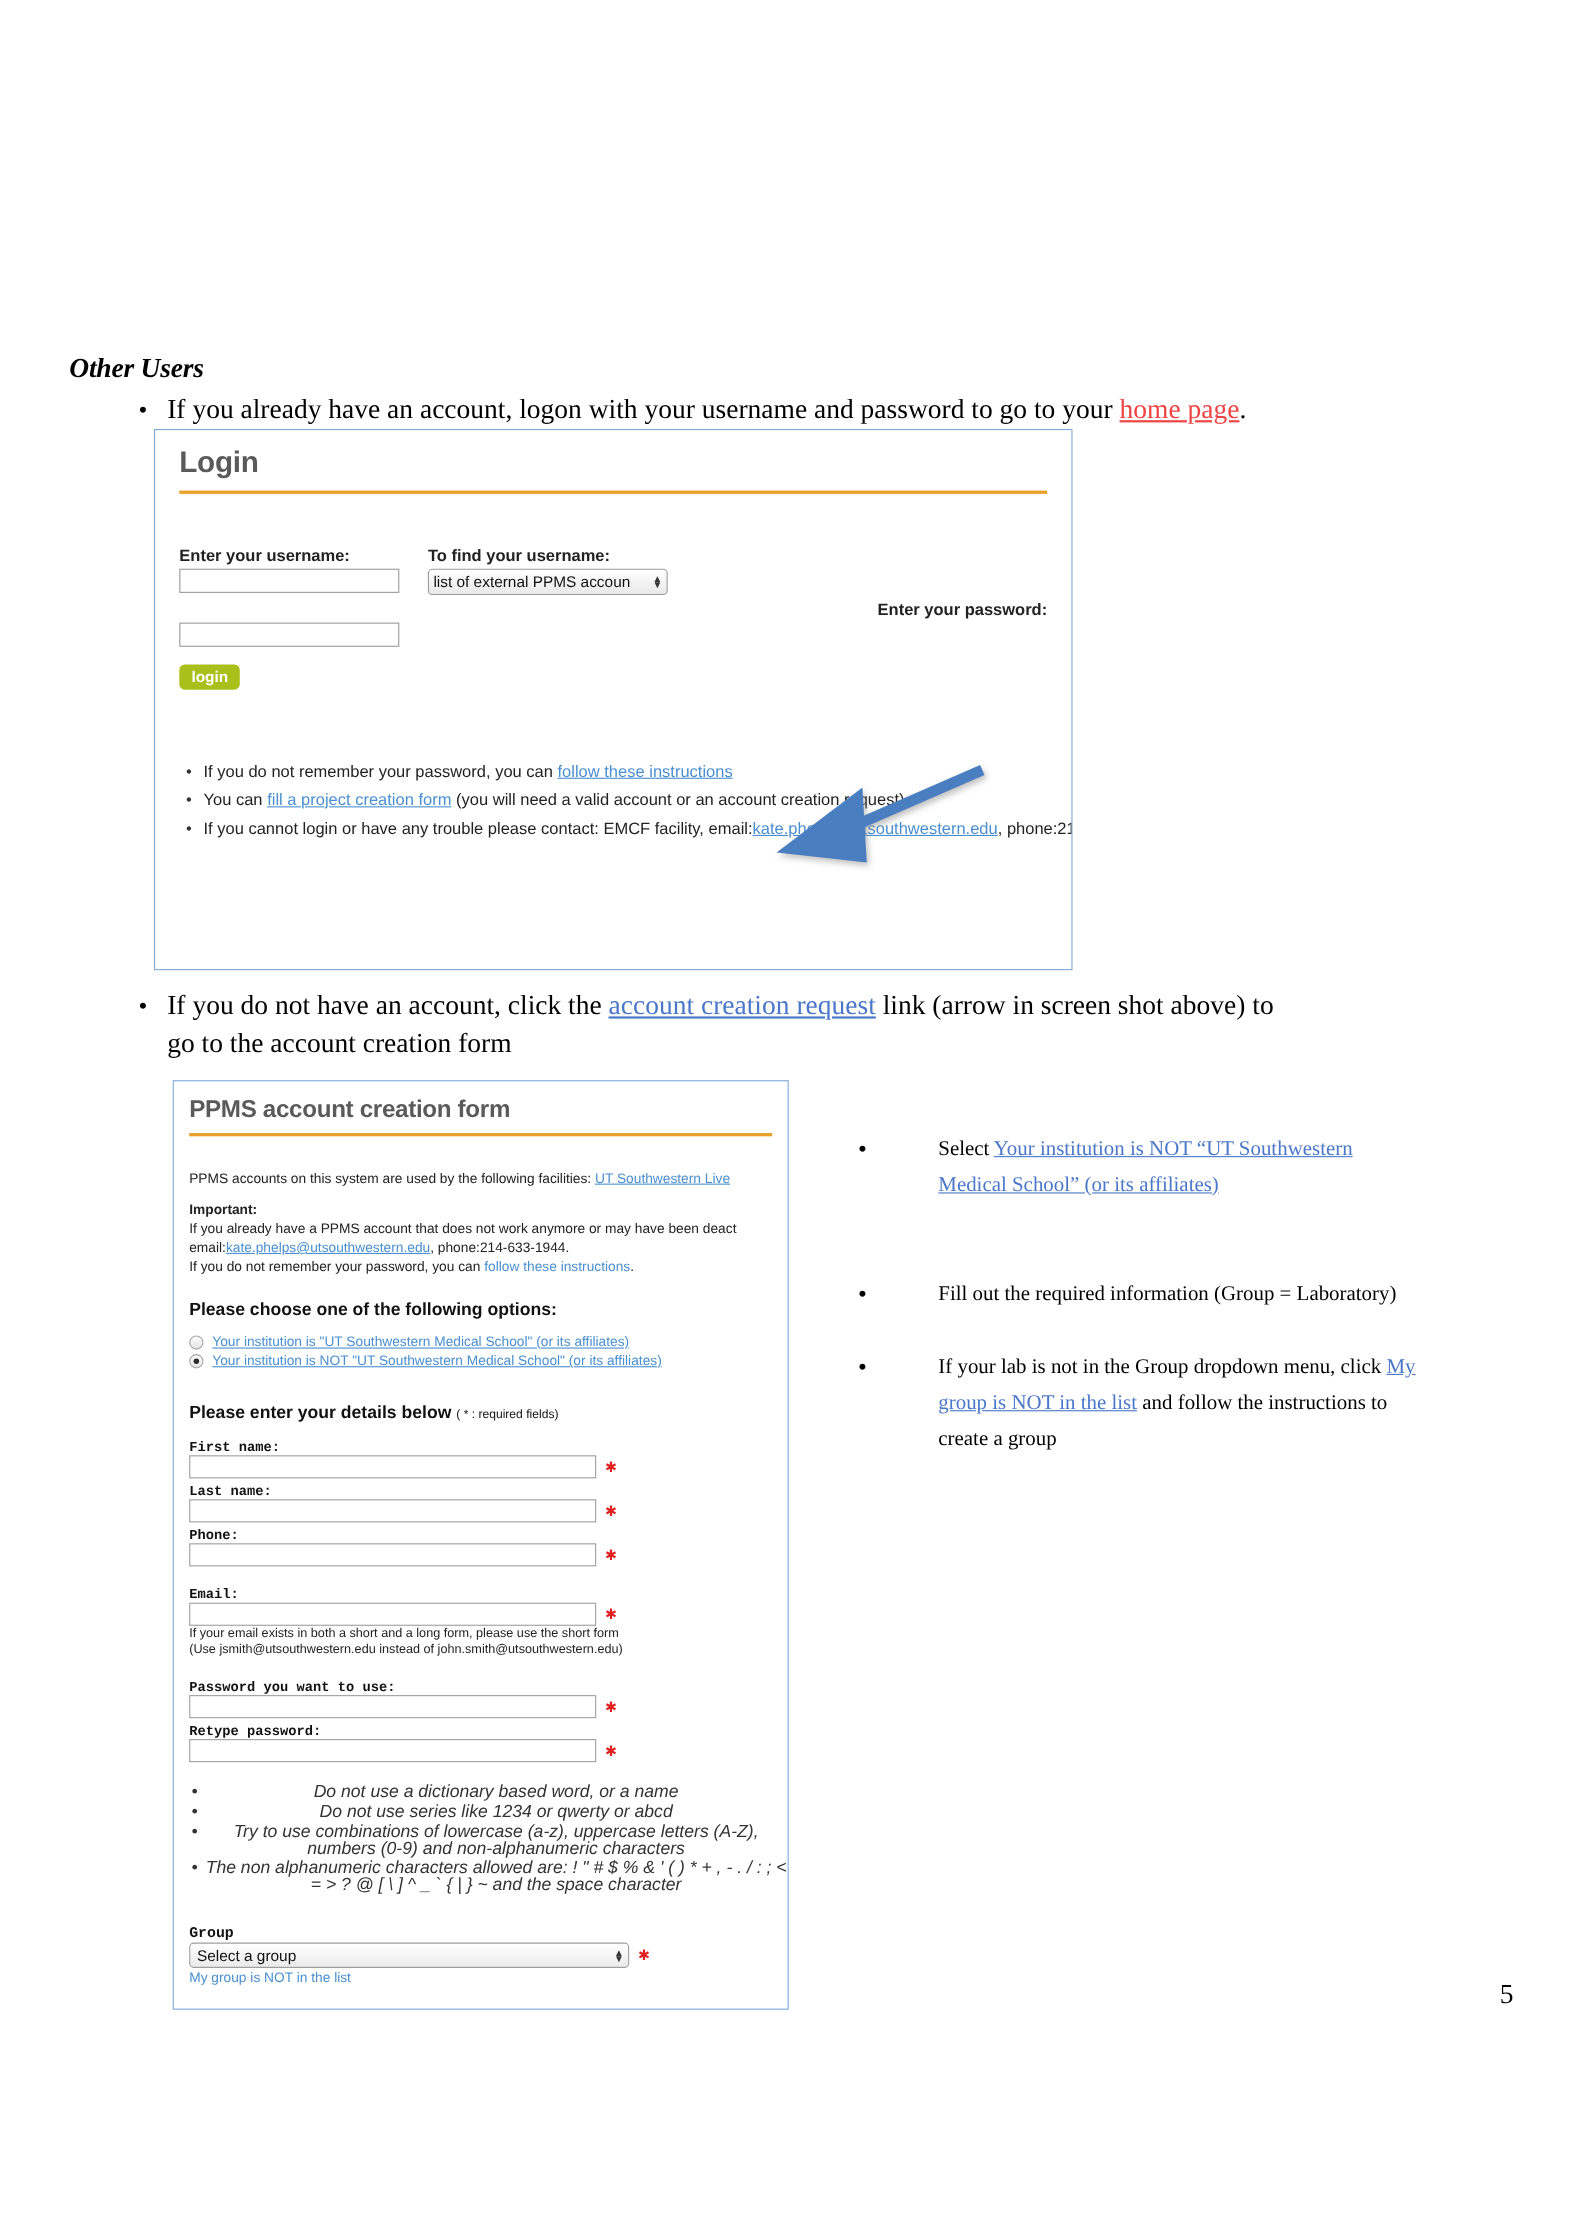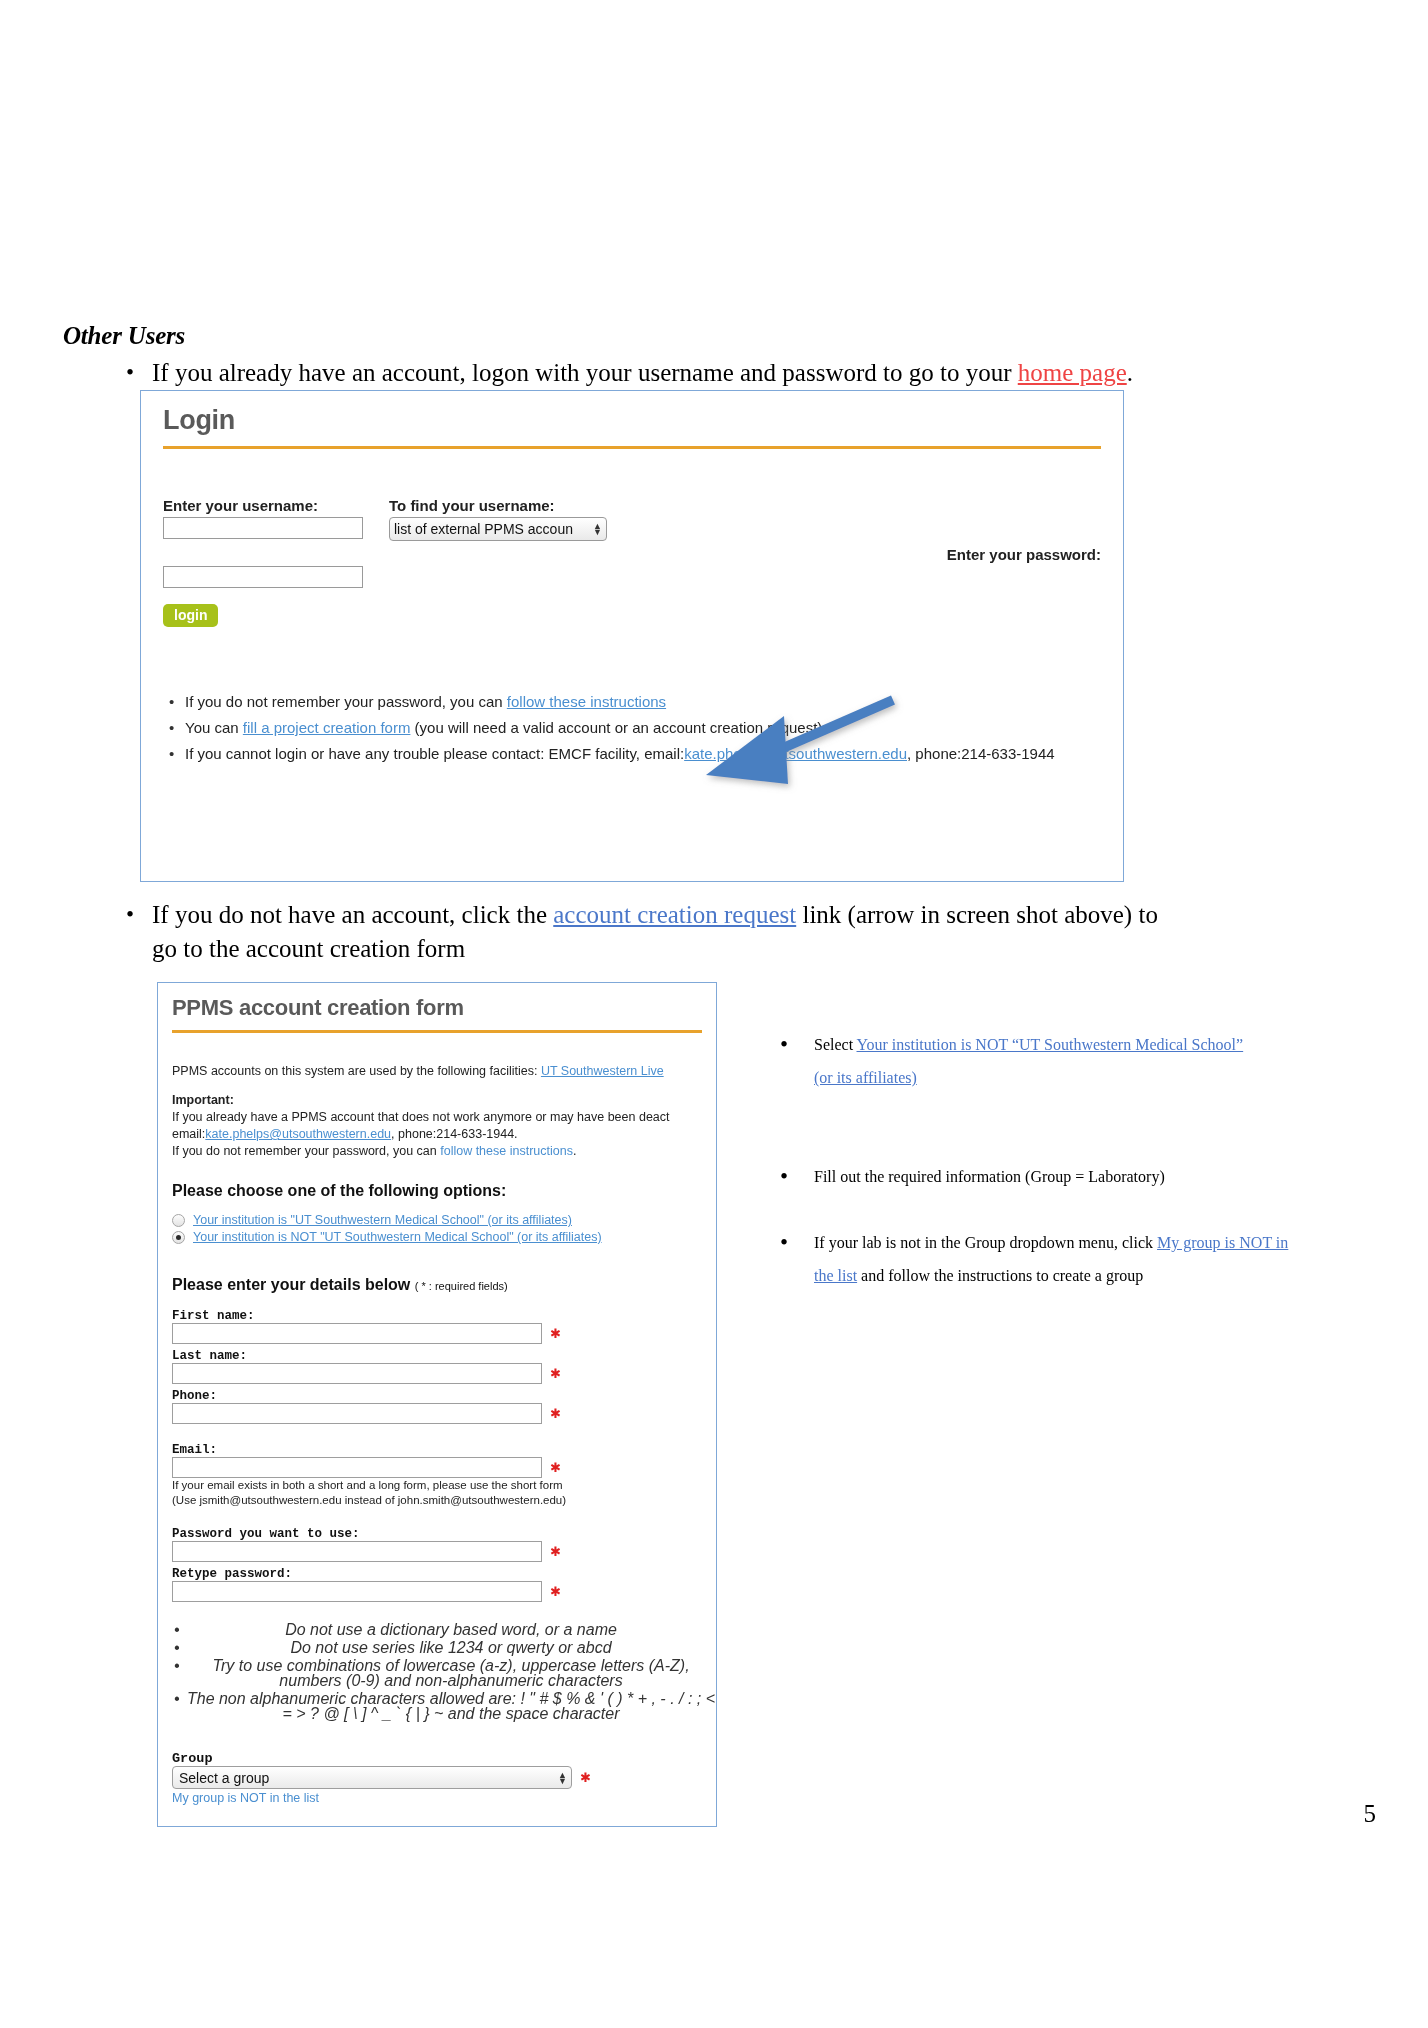--- a/index.html
+++ b/index.html
@@ -44,21 +44,21 @@
     color:#333;
     overflow:hidden;
   }
   .shot-title{
     font-size:24px;font-weight:bold;color:#5a5a5a;
     letter-spacing:-0.3px;
   }
   .orange-rule{height:3px;background:#e8a22c;}
 
   
-  #login-shot{left:140px;top:390px;width:984px;height:492px;}
+  #login-shot{left:140px;top:390px;width:835px;height:492px;}
   #login-shot .inner{padding:14px 22px 0 22px;}
   #login-shot .shot-title{font-size:27px;margin-bottom:10px;}
   .lbl{font-size:15px;color:#222;font-weight:bold;font-family:"Liberation Sans",sans-serif;}
   .txtbox{
     border:1px solid #9a9a9a;background:#fff;height:22px;box-sizing:border-box;
   }
   .selbox{
     border:1px solid #9a9a9a;background:linear-gradient(#ffffff,#e9e9e9);
     height:24px;box-sizing:border-box;border-radius:4px;
     display:flex;align-items:center;padding:0 4px;font-size:14px;color:#111;
@@ -124,21 +124,21 @@
     width:400px;height:23px;border:1px solid #9e9e9e;border-radius:4px;
     background:linear-gradient(#ffffff,#eaeaea);
     display:flex;align-items:center;padding:0 6px;font-size:14px;color:#111;
     position:relative;box-sizing:border-box;font-family:"Liberation Sans",sans-serif;
   }
   .clip-link{color:#4a8fd0;font-size:12.5px;text-decoration:none;}
 
   
   .rb{position:absolute;display:flex;}
   .rb .bullet-dot{width:34px;flex:0 0 34px;}
-  .rb .bullet-text{font-size:16px;line-height:33px;}
+  .rb .bullet-text{font-size:19px;line-height:33px;margin-left:39px;}
   #rb1{left:780px;top:1028px;width:470px;}
   #rb2{left:780px;top:1160px;width:520px;}
   #rb3{left:780px;top:1226px;width:520px;}
 </style>
 </head>
 <body>
 
 <div class="page">
 
   <div class="doc-heading">Other Users</div>

